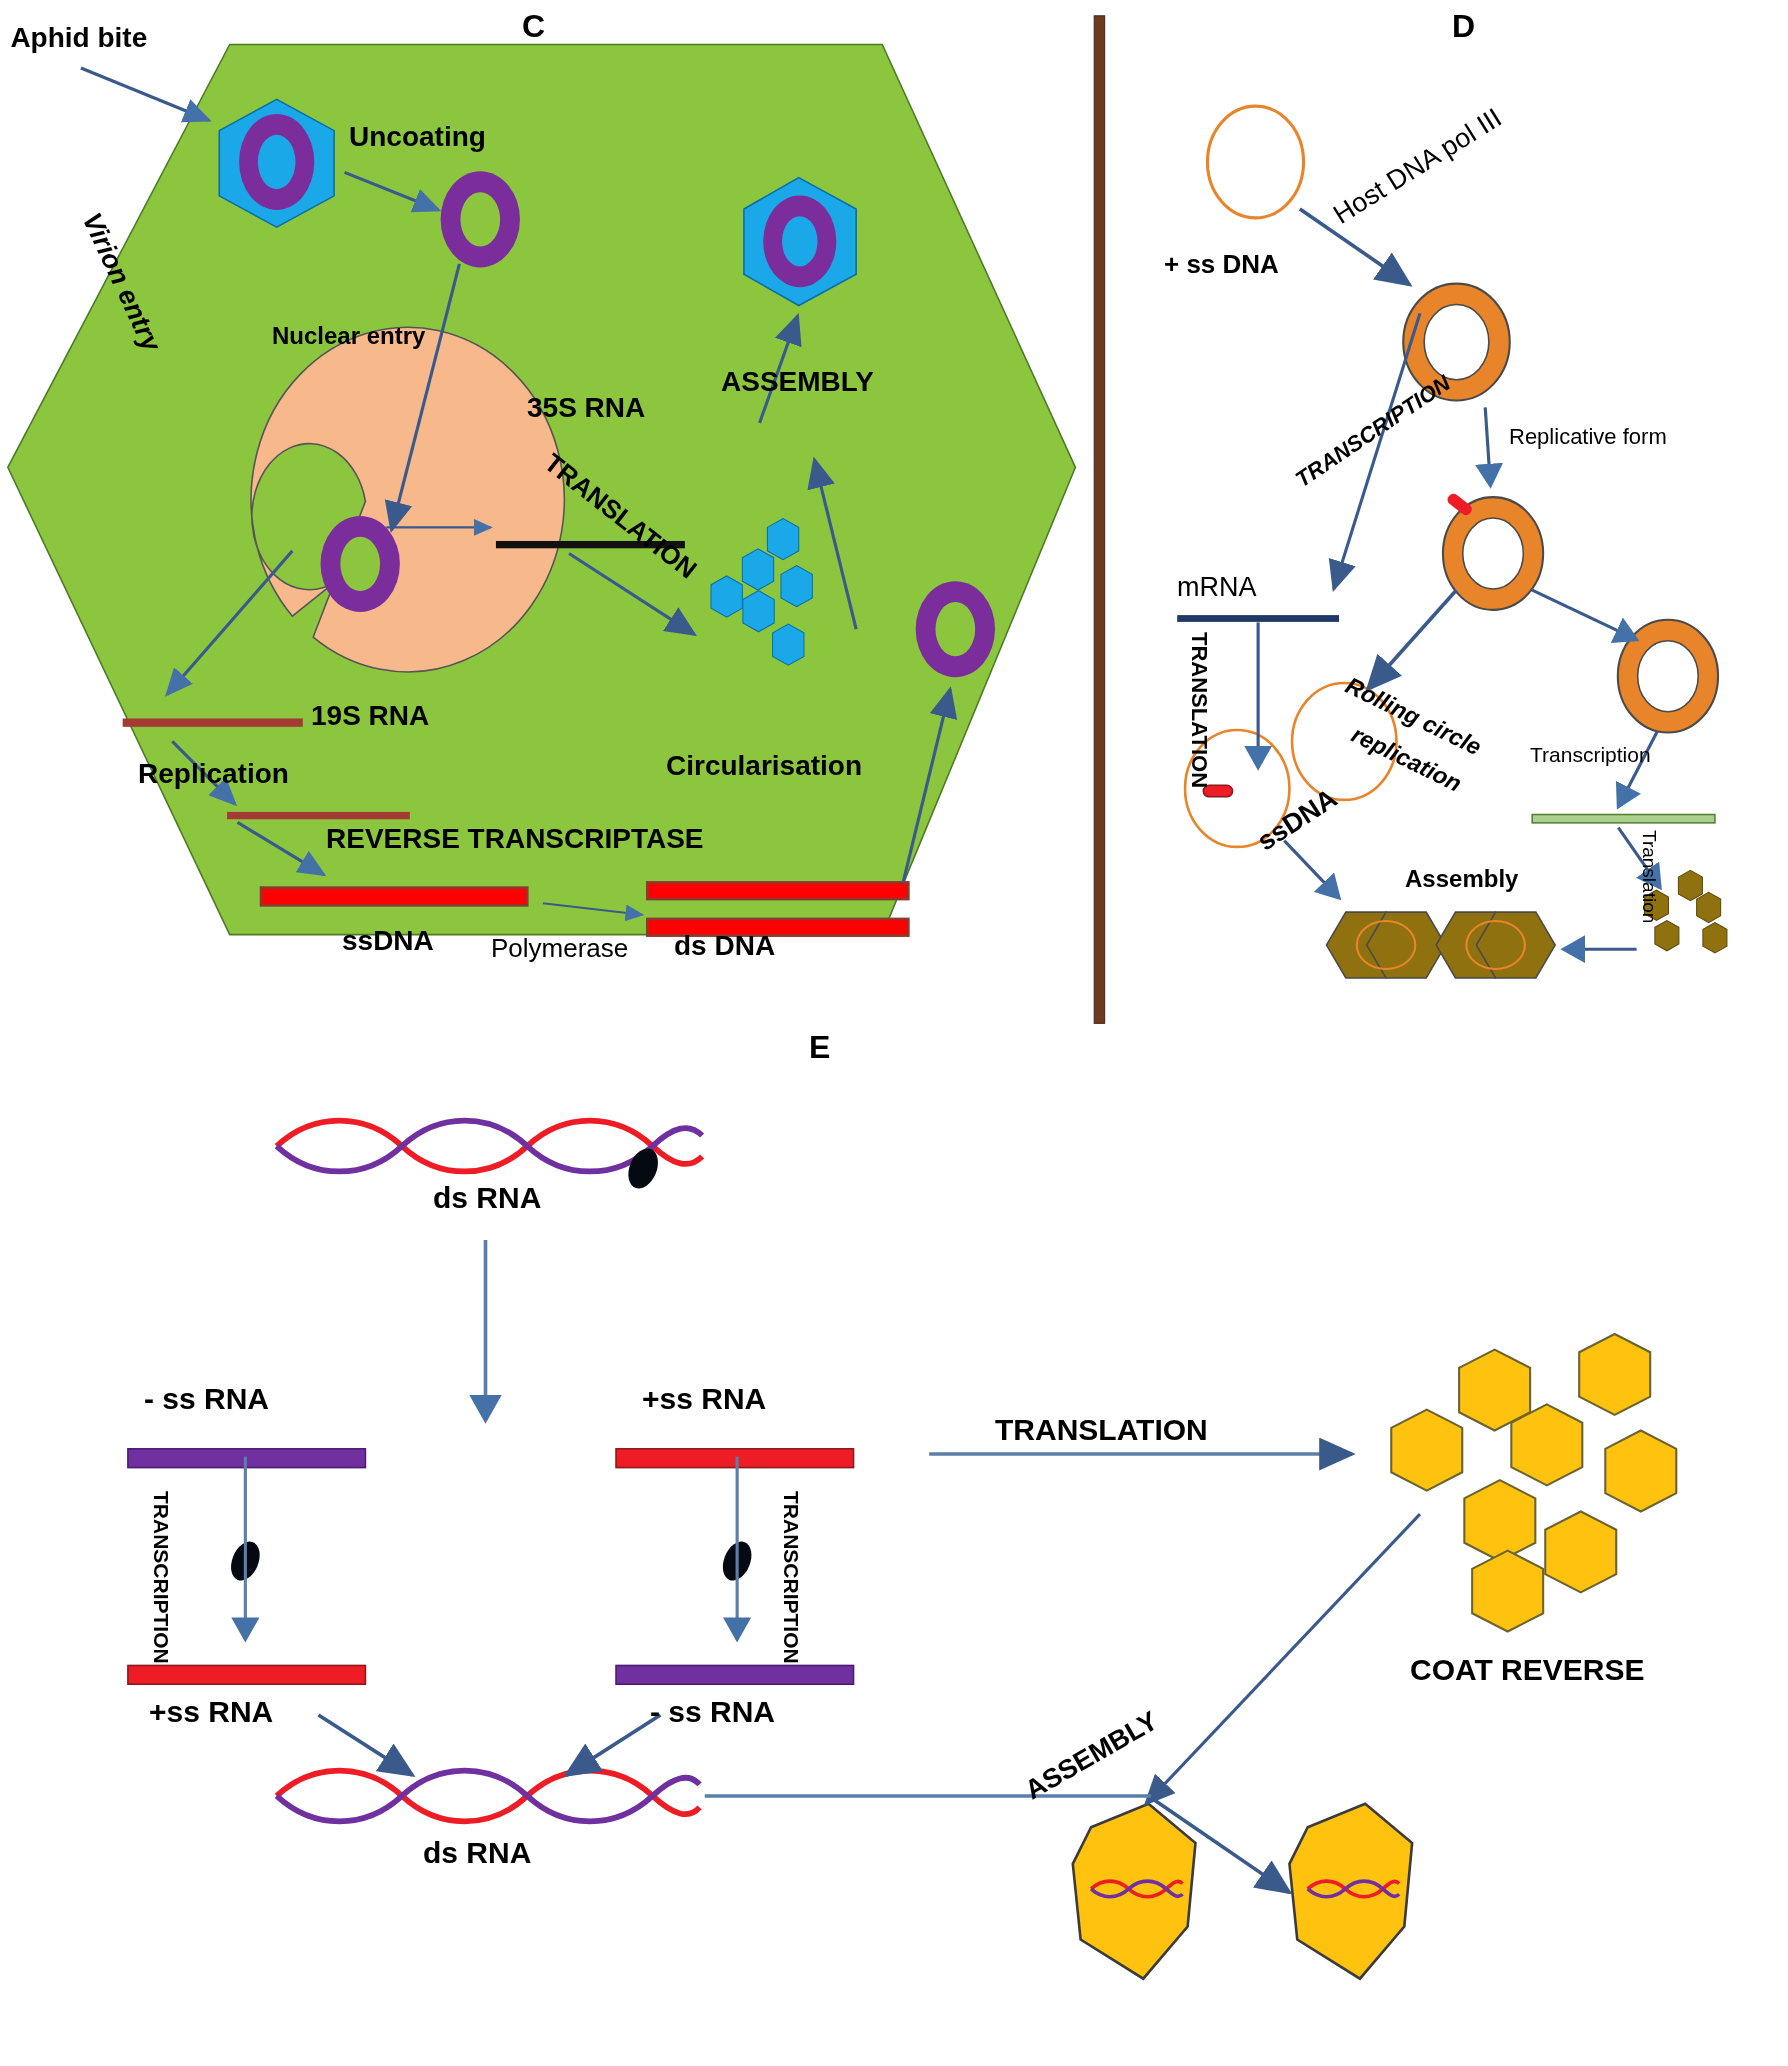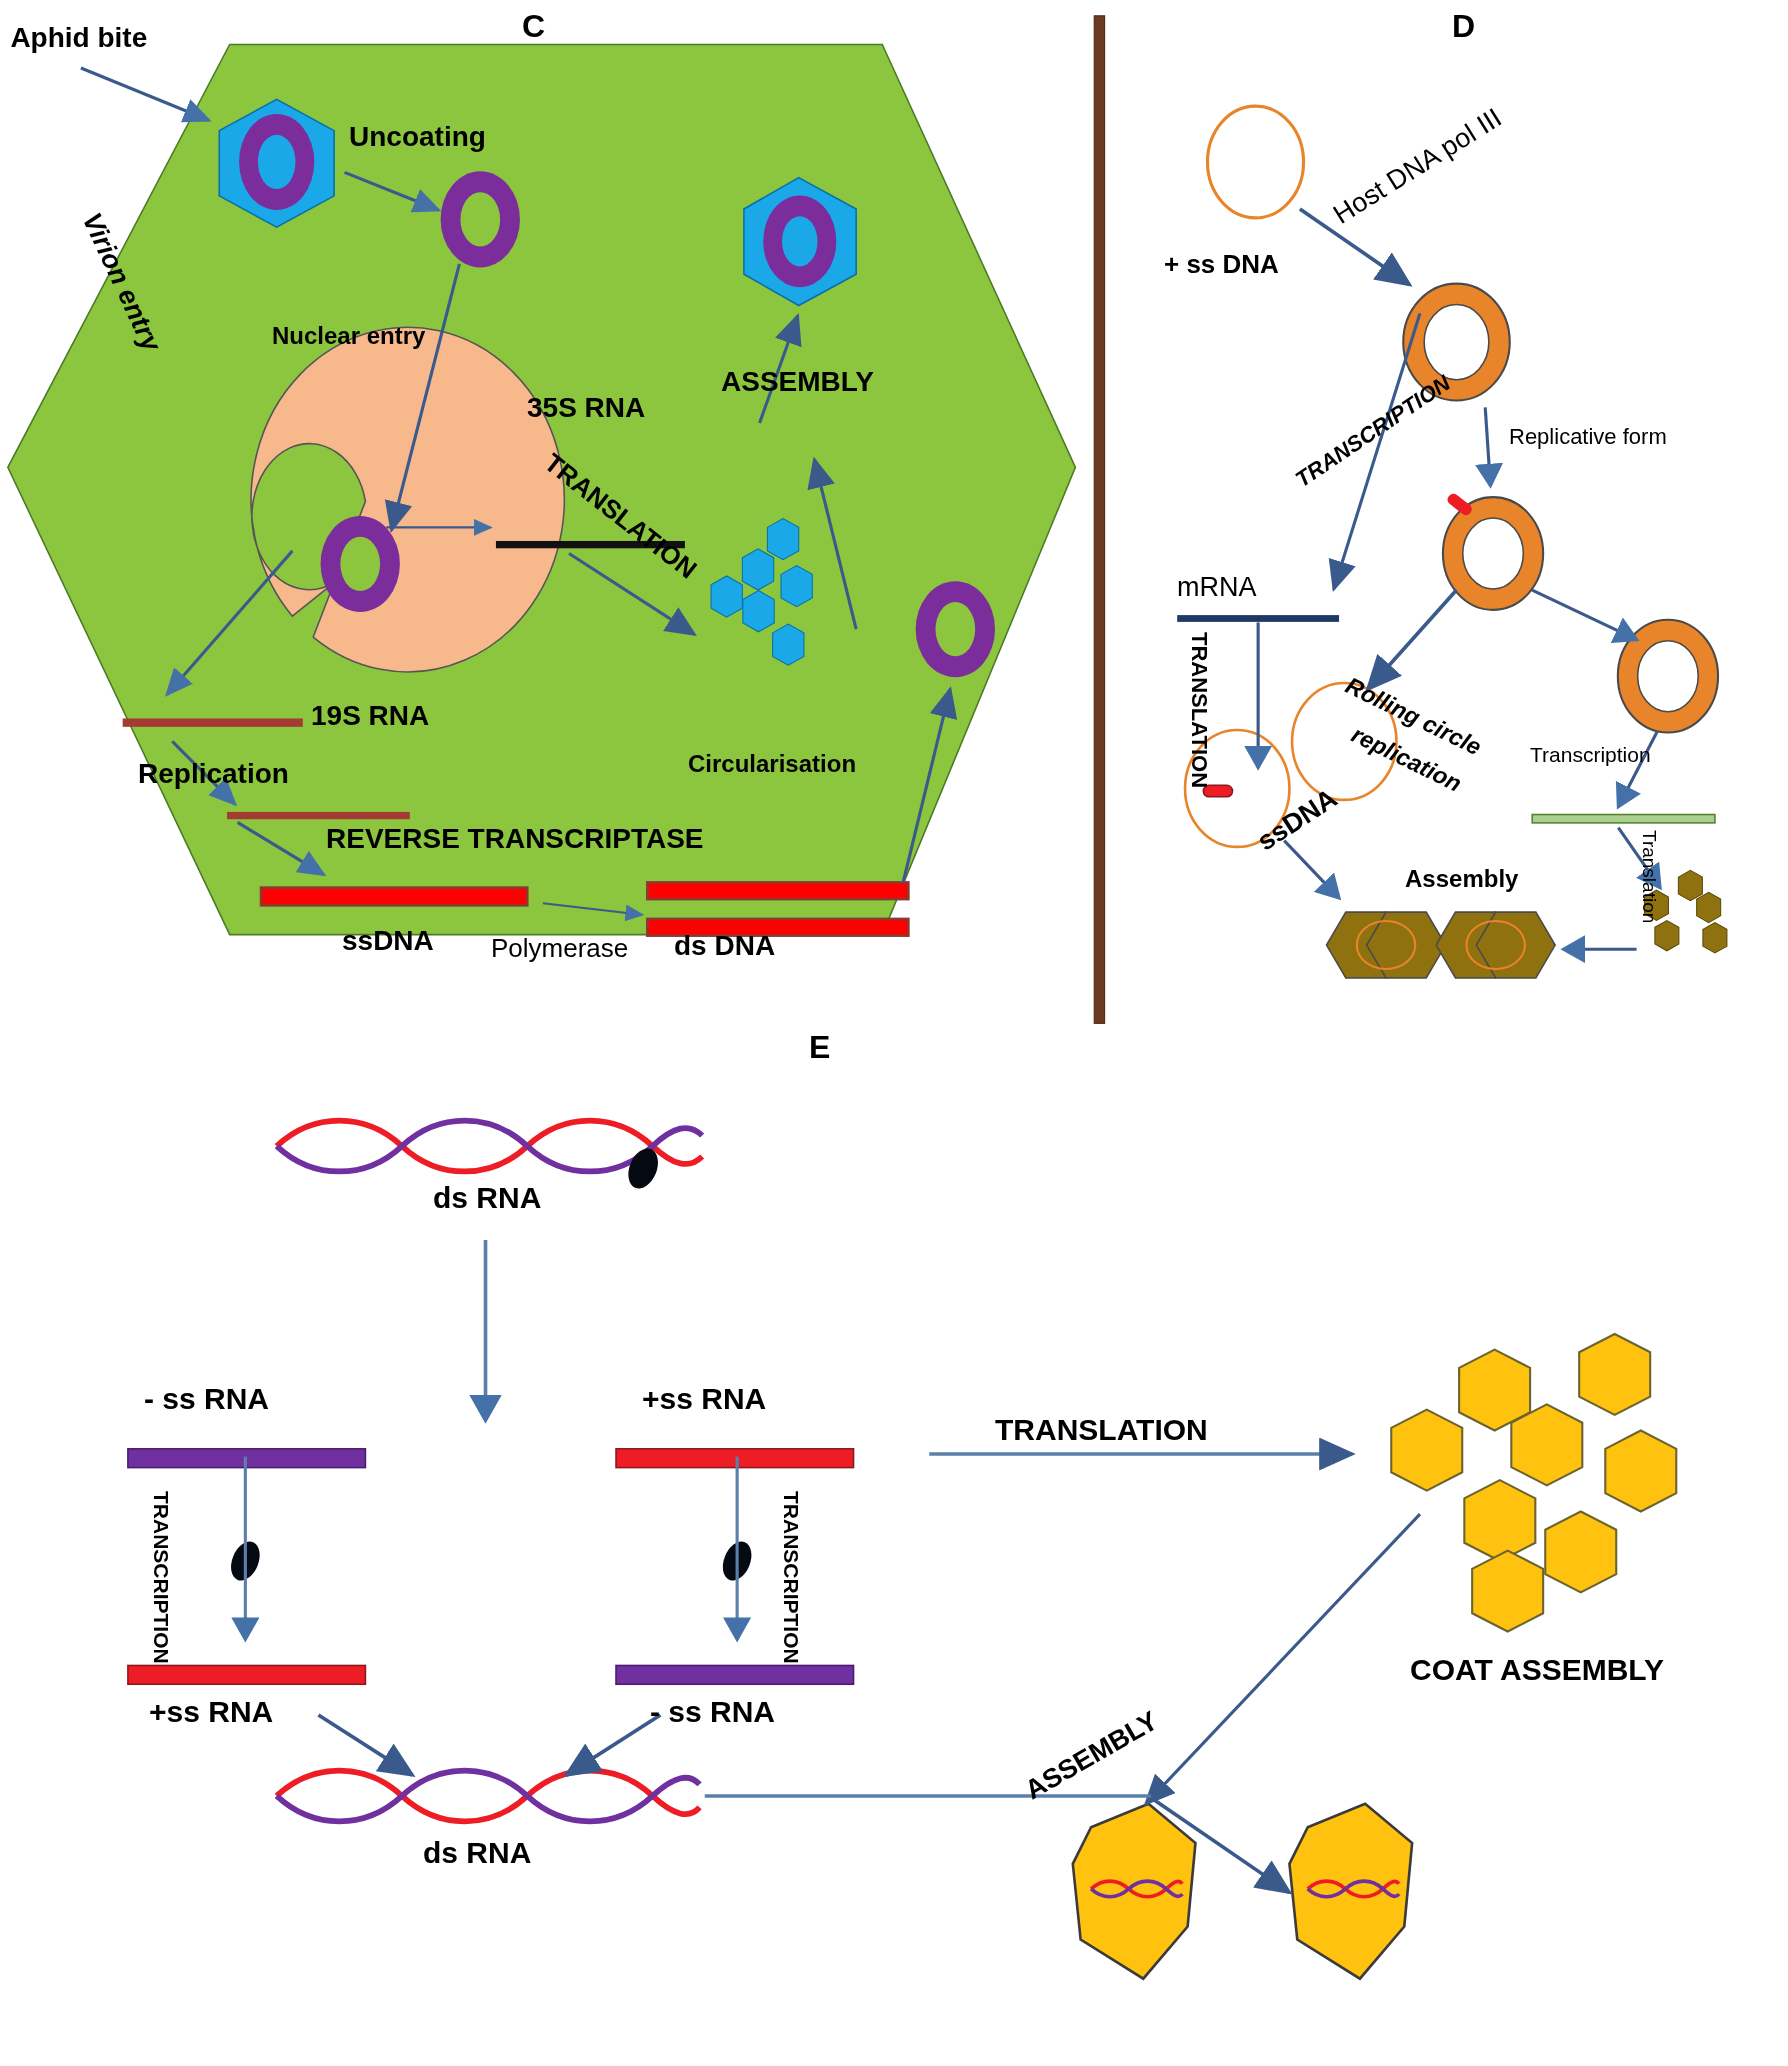--- a/index.html
+++ b/index.html
@@ -248,21 +248,21 @@
   <div class="lbl b" style="left:272px;top:324px;font-size:24px;">Nuclear entry</div>
   <div class="lbl b" style="left:527px;top:394px;font-size:28px;">35S RNA</div>
   <div class="lbl b" style="left:556px;top:449px;font-size:26px;transform:rotate(38deg);transform-origin:left top;">TRANSLATION</div>
   <div class="lbl b" style="left:721px;top:368px;font-size:28px;">ASSEMBLY</div>
   <div class="lbl b" style="left:311px;top:702px;font-size:28px;">19S RNA</div>
   <div class="lbl b" style="left:138px;top:760px;font-size:28px;">Replication</div>
   <div class="lbl b" style="left:326px;top:825px;font-size:28px;">REVERSE TRANSCRIPTASE</div>
   <div class="lbl b" style="left:342px;top:927px;font-size:28px;">ssDNA</div>
   <div class="lbl" style="left:491px;top:935px;font-size:26px;">Polymerase</div>
   <div class="lbl b" style="left:674px;top:932px;font-size:28px;">ds DNA</div>
-  <div class="lbl b" style="left:666px;top:752px;font-size:24px;margin-left:22px;">Circularisation</div>
+  <div class="lbl b" style="left:666px;top:752px;font-size:28px;">Circularisation</div>
 
   <div class="lbl b" style="left:1164px;top:251px;font-size:26px;">+ ss DNA</div>
   <div class="lbl" style="left:1329px;top:206px;font-size:27px;transform:rotate(-32deg);transform-origin:left top;">Host DNA pol III</div>
   <div class="lbl" style="left:1509px;top:426px;font-size:22px;">Replicative form</div>
   <div class="lbl b" style="left:1292px;top:473px;font-size:22px;transform:rotate(-34deg);transform-origin:left top;font-style:italic;">TRANSCRIPTION</div>
   <div class="lbl" style="left:1177px;top:574px;font-size:27px;">mRNA</div>
   <div class="lbl b" style="left:1188px;top:632px;font-size:22px;writing-mode:vertical-rl;">TRANSLATION</div>
   <div class="lbl b" style="left:1352px;top:674px;font-size:23.5px;transform:rotate(26deg);transform-origin:left top;font-style:italic;">Rolling circle</div>
   <div class="lbl b" style="left:1358px;top:723px;font-size:23.5px;transform:rotate(26deg);transform-origin:left top;font-style:italic;">replication</div>
   <div class="lbl b" style="left:1253px;top:833px;font-size:27px;transform:rotate(-33deg);transform-origin:left top;">ssDNA</div>
@@ -272,17 +272,17 @@
 
   <div class="lbl b" style="left:433px;top:1183px;font-size:30px;">ds RNA</div>
   <div class="lbl b" style="left:144px;top:1384px;font-size:30px;">- ss RNA</div>
   <div class="lbl b" style="left:642px;top:1384px;font-size:30px;">+ss RNA</div>
   <div class="lbl b" style="left:151px;top:1491px;font-size:21px;writing-mode:vertical-rl;">TRANSCRIPTION</div>
   <div class="lbl b" style="left:781px;top:1491px;font-size:21px;writing-mode:vertical-rl;">TRANSCRIPTION</div>
   <div class="lbl b" style="left:149px;top:1697px;font-size:30px;">+ss RNA</div>
   <div class="lbl b" style="left:650px;top:1697px;font-size:30px;">- ss RNA</div>
   <div class="lbl b" style="left:423px;top:1838px;font-size:30px;">ds RNA</div>
   <div class="lbl b" style="left:995px;top:1415px;font-size:30px;">TRANSLATION</div>
-  <div class="lbl b" style="left:1410px;top:1655px;font-size:30px;">COAT ASSEMBLY</div>
+  <div class="lbl b" style="left:1410px;top:1655px;font-size:30px;">COAT REVERSE</div>
   <div class="lbl b" style="left:1021px;top:1781px;font-size:27px;transform:rotate(-30deg);transform-origin:left top;">ASSEMBLY</div>
 
 </div>
 
 
 </body></html>

